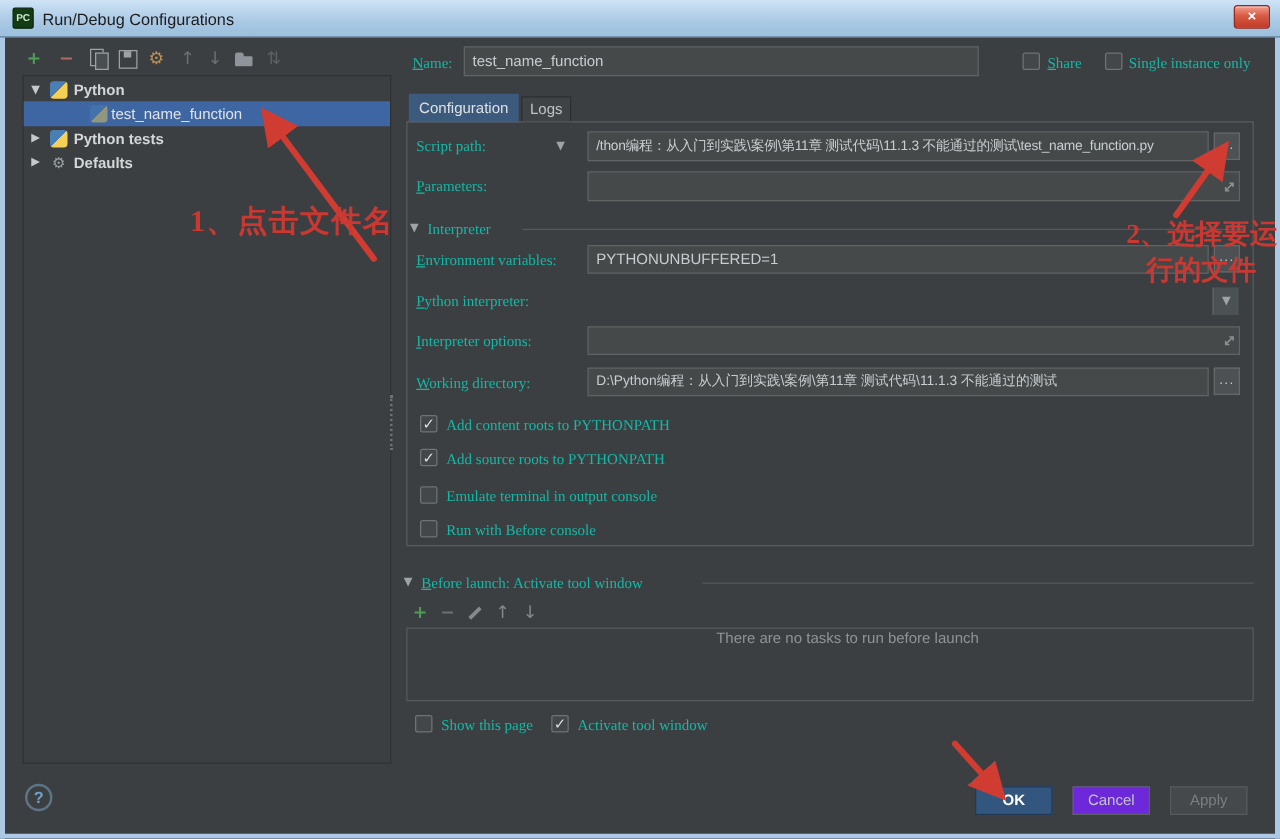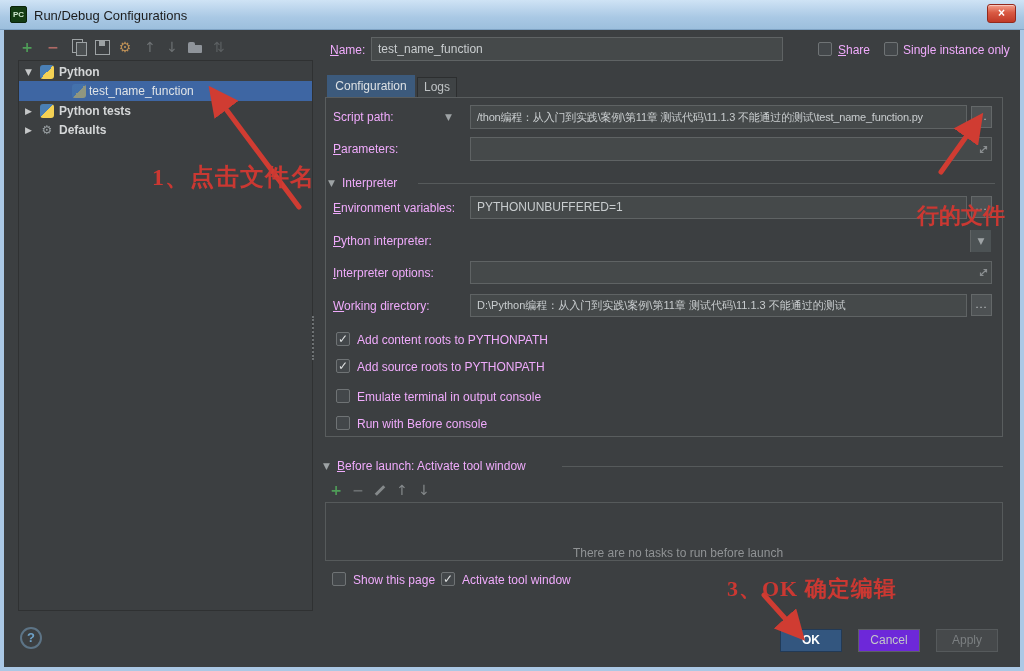--- a/index.html
+++ b/index.html
@@ -14,21 +14,21 @@
              text-align:center; line-height:15px; }
   .title-text { position:absolute; left:34px; top:8px; font-size:13px; color:#1c1c1c; }
   .close-btn { position:absolute; right:8px; top:4px; width:29px; height:19px; border:1px solid #93291d;
                border-radius:3px; background:linear-gradient(#f4a08c,#d95a43 45%,#c03a28); color:#fff;
                font-size:12px; font-weight:bold; text-align:center; line-height:17px; z-index:41;
                box-shadow:inset 0 1px 0 rgba(255,255,255,.45); }
   .frame-l { position:absolute; left:0; top:30px; width:4px; height:641px; background:#abc8e5; z-index:40; }
   .frame-r { position:absolute; right:0; top:30px; width:4px; height:641px; background:#abc8e5; z-index:40; }
   .frame-b { position:absolute; left:0; bottom:0; width:1024px; height:4px; background:#abc8e5; z-index:40; }
   
-  .lbl { position:absolute; font-size:12px; color:#f0abfc; white-space:nowrap; }
+  .lbl { position:absolute; font-size:12px; color:#14b8a6; white-space:nowrap;font-family:Liberation Serif, serif; }
   .u::first-letter { text-decoration:underline; }
   .fld { position:absolute; background:#45494a; border:1px solid #5f6364; color:#c9cdcf;
          font-size:11px; padding:0 6px; white-space:nowrap; overflow:hidden; }
   .btn-dots { position:absolute; width:21px; height:22px; background:#4d5153; border:1px solid #646869;
               color:#c3c7c9; text-align:center; line-height:18px; font-size:11px; letter-spacing:1px; }
   .cb { position:absolute; width:14px; height:14px; background:#43474a; border:1px solid #6f7375;
         border-radius:2px; color:#dcdedf; font-size:12px; line-height:12px; text-align:center; }
   .ico { position:absolute; width:18px; height:18px; text-align:center; line-height:18px; font-size:14px;
          font-family:"DejaVu Sans", sans-serif; }
   .caret { font-size:9px; color:#9ea3a5; font-family:"DejaVu Sans", sans-serif; }
@@ -158,38 +158,38 @@
   <span class="caret" style="position:absolute;left:323px;top:461px;">▼</span>
   <div class="lbl u" style="left:337px;top:459px;">Before launch: Activate tool window</div>
   <div class="hline" style="left:562px;top:466px;width:441px;"></div>
 
   <span class="ico" style="left:327px;top:481px;color:#4f9e58;font-weight:bold;">+</span>
   <span class="ico" style="left:349px;top:481px;color:#6b6f71;font-weight:bold;">−</span>
   <span class="ico pencil-ic" style="left:371px;top:481px;"></span>
   <span class="ico" style="left:393px;top:481px;color:#85898b;">↑</span>
   <span class="ico" style="left:415px;top:481px;color:#85898b;">↓</span>
 
-  <div style="position:absolute;left:325px;top:502px;width:678px;height:59px;border:1px solid #565a5b;display:flex;align-items:flex-end;justify-content:center;padding-left:28px;">
+  <div style="position:absolute;left:325px;top:502px;width:678px;height:59px;border:1px solid #565a5b;display:flex;align-items:flex-start;justify-content:center;padding-left:28px;">
     <span style="font-size:12px;color:#909395;">There are no tasks to run before launch</span>
   </div>
 
   <div class="cb" style="left:332px;top:572px;"></div>
   <div class="lbl" style="left:353px;top:573px;">Show this page</div>
   <div class="cb" style="left:441px;top:572px;"><span>✓</span></div>
   <div class="lbl" style="left:462px;top:573px;">Activate tool window</div>
 
   <div style="position:absolute;left:20px;top:627px;width:22px;height:22px;border:2px solid #5d7486;border-radius:50%;text-align:center;line-height:18px;color:#6fa3c9;font-size:13px;font-weight:bold;"><span>?</span></div>
 
   <div style="position:absolute;left:780px;top:629px;width:62px;height:23px;background:#33567f;border:1px solid #223a56;color:#fff;font-size:12px;font-weight:bold;text-align:center;line-height:21px;">OK</div>
   <div style="position:absolute;left:858px;top:629px;width:62px;height:23px;background:#6d28d9;border:1px solid #5e6163;color:#c2c6c8;font-size:12px;text-align:center;line-height:21px;">Cancel</div>
   <div style="position:absolute;left:936px;top:629px;width:62px;height:23px;background:#46494b;border:1px solid #565a5c;color:#7b7f81;font-size:12px;text-align:center;line-height:21px;">Apply</div>
 
   <div class="annot" style="left:152px;top:161px;font-size:24px;letter-spacing:1px;">1、点击文件名</div>
+  <div class="annot" style="left:901px;top:172px;font-size:22px;">2、选择要运</div>
   <div class="annot" style="left:917px;top:201px;font-size:22px;">行的文件</div>
-  <div class="annot" style="left:727px;top:574px;font-size:22px;letter-spacing:1px;">3、OK 确定编辑</div>
 
   <svg class="arrow-layer" width="1024" height="671" viewBox="0 0 1024 671">
     <defs>
       <marker id="ah" markerWidth="6" markerHeight="6" refX="4.2" refY="3" orient="auto">
         <path d="M0 0 L6 3 L0 6 z" fill="#d03c32"></path>
       </marker>
     </defs>
     <line x1="299" y1="207" x2="214" y2="93" stroke="#d03c32" stroke-width="5" stroke-linecap="round" marker-end="url(#ah)"></line>
     <line x1="941" y1="172" x2="978" y2="120" stroke="#d03c32" stroke-width="5" stroke-linecap="round" marker-end="url(#ah)"></line>
     <line x1="764" y1="595" x2="799" y2="634" stroke="#d03c32" stroke-width="5" stroke-linecap="round" marker-end="url(#ah)"></line>

